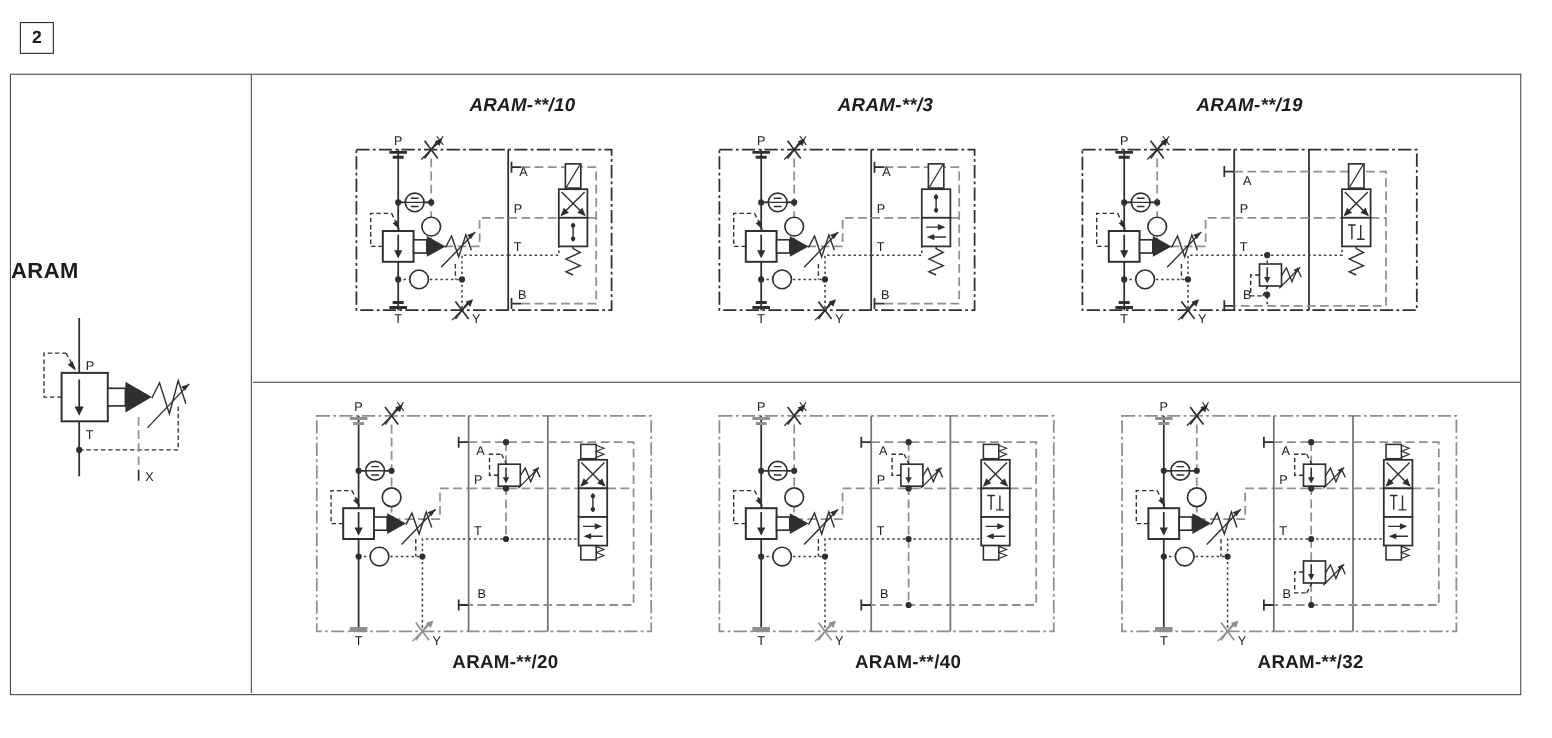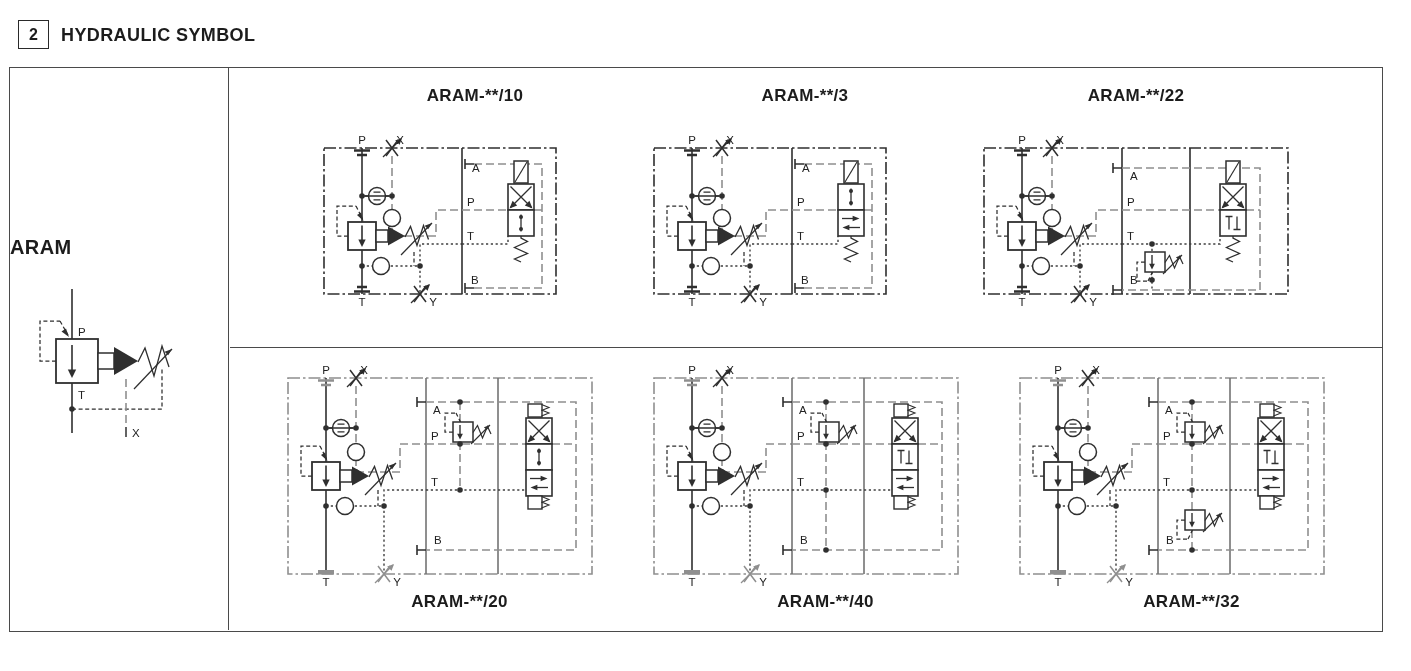--- a/index.html
+++ b/index.html
@@ -11,21 +11,21 @@
   .table{position:absolute;left:9px;top:67px;width:1374px;height:565px;border:1.6px solid #4a4a4a;box-sizing:border-box;}
   .left-cell{position:absolute;left:0;top:0;bottom:1px;width:219px;border-right:1.6px solid #4a4a4a;
              display:flex;flex-direction:column;align-items:flex-start;box-sizing:border-box;}
   .ref-title{margin-top:168px;font-size:20px;font-weight:bold;letter-spacing:.4px;}
   .right-cell{position:absolute;left:220px;right:0;top:0;bottom:0;}
   .row-top{height:280px;border-bottom:1.6px solid #4a4a4a;box-sizing:border-box;
            display:flex;justify-content:space-evenly;align-items:flex-start;padding-top:18px;}
   .row-bottom{height:283px;display:flex;justify-content:space-evenly;align-items:flex-start;padding-top:16px;}
   .dcell{display:flex;flex-direction:column;align-items:center;}
   .dtitle{font-size:17px;font-weight:bold;letter-spacing:.3px;}
-  .dtitle.top{margin-bottom:28px;margin-left:70px;}
+  .dtitle.top{margin-bottom:16px;margin-left:70px;font-style:italic;}
   .dtitle.top.centered{margin-left:0;}
   .dtitle.bot{margin-top:4px;margin-left:39px;}
   
   svg.diag{stroke:#2f2f2f;fill:#2f2f2f;stroke-width:1.5;}
   svg.diag text{stroke:none;fill:#222;font-size:11.5px;font-family:"Liberation Sans",sans-serif;}
   .ln{fill:none;}
   .ldash{fill:none;stroke:#8f8f8f;stroke-dasharray:8 4;stroke-width:1.6;}
   .dot{fill:none;stroke:#3f3f3f;stroke-dasharray:2.2 2.6;stroke-width:1.4;}
   .pilot{fill:none;stroke-dasharray:4 2.6;stroke-width:1.25;}
   .border{fill:none;stroke-dasharray:12 3 2.5 3;stroke-width:1.6;}
@@ -214,21 +214,20 @@
     <use href="#d-dot" transform="translate(96,128)"></use>
   </g>
 </defs>
 </svg>
 
 <div class="page">
 
   <div class="num-box">
     <span>2</span>
   </div>
-  <div class="header-title">HYDRAULIC SYMBOL</div>
 
   <div class="table">
 
     <div class="left-cell">
       <div class="ref-title">ARAM</div>
       <svg class="diag" width="190" height="175" viewBox="0 0 190 175" style="margin-top:24px">
         <path d="M62,6 V150" class="ln" stroke-width="1.6"></path>
         <path class="pilot" d="M46,78 H30 V38 H50"></path>
         <path class="pilot" d="M50,38 L58,52"></path>
         <polygon points="59,54 56,45.5 51.5,48.5" stroke="none"></polygon>
@@ -298,21 +297,21 @@
             <text x="42" y="172" text-anchor="middle">T</text>
             <text x="113" y="172" text-anchor="middle">Y</text>
             <text x="152" y="38">A</text>
             <text x="147" y="72">P</text>
             <text x="147" y="106">T</text>
             <text x="151" y="150">B</text>
           </svg>
         </div>
 
         <div class="dcell">
-          <div class="dtitle top centered">ARAM-**/22</div>
+          <div class="dtitle top centered">ARAM-**/19</div>
           <svg class="diag" width="312" height="178" viewBox="0 0 312 178">
             <rect x="4" y="14" width="304" height="146" class="border"></rect>
             <g transform="translate(4,14)">
               <use href="#d-ct"></use>
               <path d="M138,0 V146 M206,0 V146" class="divider"></path>
               <use href="#d-tick" transform="translate(129,20)"></use>
               <use href="#d-tick" transform="translate(129,142)"></use>
               <path d="M138,20 H276 V142 H138" class="ldash"></path>
               <path d="M138,62 H236 M262,62 H276" class="ldash"></path>
               <path d="M138,96 H236 V88" class="dot"></path>

